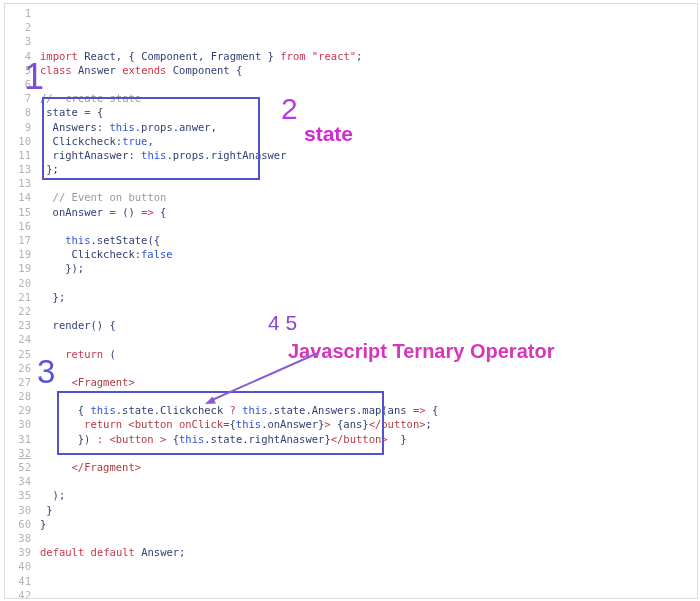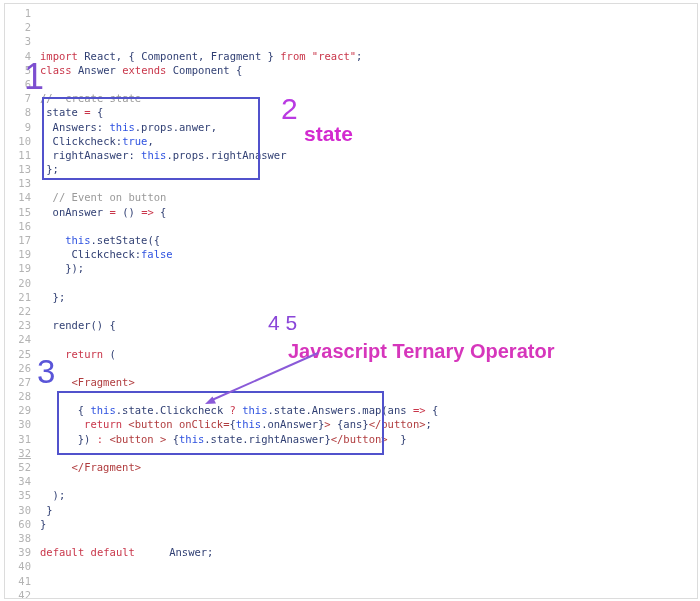--- a/index.html
+++ b/index.html
@@ -50,21 +50,21 @@
       <div class="row"><span class="ln" style="color: rgb(179, 179, 179);">29</span><span class="codeline" style="padding-left: 46.8px;"><span style="color: rgb(48, 63, 115);">{ </span><span style="color: rgb(46, 82, 224);">this</span><span style="color: rgb(48, 63, 115);">.state.Clickcheck </span><span style="color: rgb(201, 54, 74);">?</span><span style="color: rgb(48, 63, 115);"> </span><span style="color: rgb(46, 82, 224);">this</span><span style="color: rgb(48, 63, 115);">.state.Answers.map(ans </span><span style="color: rgb(201, 54, 74);">=&gt;</span><span style="color: rgb(48, 63, 115);"> {</span></span></div>
       <div class="row"><span class="ln" style="color: rgb(179, 179, 179);">30</span><span class="codeline" style="padding-left: 53.1px;"><span style="color: rgb(201, 54, 74);">return</span><span style="color: rgb(48, 63, 115);"> </span><span style="color: rgb(176, 60, 62);">&lt;button onClick=</span><span style="color: rgb(48, 63, 115);">{</span><span style="color: rgb(46, 82, 224);">this</span><span style="color: rgb(48, 63, 115);">.onAnswer}</span><span style="color: rgb(176, 60, 62);">&gt;</span><span style="color: rgb(48, 63, 115);"> {ans}</span><span style="color: rgb(176, 60, 62);">&lt;/button&gt;</span><span style="color: rgb(48, 63, 115);">;</span></span></div>
       <div class="row"><span class="ln" style="color: rgb(179, 179, 179);">31</span><span class="codeline" style="padding-left: 46.8px;"><span style="color: rgb(48, 63, 115);">}) </span><span style="color: rgb(201, 54, 74);">:</span><span style="color: rgb(48, 63, 115);"> </span><span style="color: rgb(176, 60, 62);">&lt;button &gt;</span><span style="color: rgb(48, 63, 115);"> {</span><span style="color: rgb(46, 82, 224);">this</span><span style="color: rgb(48, 63, 115);">.state.rightAnaswer}</span><span style="color: rgb(176, 60, 62);">&lt;/button&gt;</span><span style="color: rgb(48, 63, 115);">  }</span></span></div>
       <div class="row"><span class="ln" style="color: rgb(179, 179, 179); text-decoration: underline;">32</span><span class="codeline"></span></div>
       <div class="row"><span class="ln" style="color: rgb(179, 179, 179);">52</span><span class="codeline" style="padding-left: 40.5px;"><span style="color: rgb(176, 60, 62);">&lt;/Fragment&gt;</span></span></div>
       <div class="row"><span class="ln" style="color: rgb(179, 179, 179);">34</span><span class="codeline"></span></div>
       <div class="row"><span class="ln" style="color: rgb(179, 179, 179);">35</span><span class="codeline" style="padding-left: 21.6px;"><span style="color: rgb(48, 63, 115);">);</span></span></div>
       <div class="row"><span class="ln" style="color: rgb(179, 179, 179);">30</span><span class="codeline" style="padding-left: 15.3px;"><span style="color: rgb(48, 63, 115);">}</span></span></div>
       <div class="row"><span class="ln" style="color: rgb(179, 179, 179);">60</span><span class="codeline" style="padding-left: 9px;"><span style="color: rgb(48, 63, 115);">}</span></span></div>
       <div class="row"><span class="ln" style="color: rgb(179, 179, 179);">38</span><span class="codeline"></span></div>
-      <div class="row"><span class="ln" style="color: rgb(179, 179, 179);">39</span><span class="codeline" style="padding-left: 9px;"><span style="color: rgb(201, 54, 74);">default</span><span style="color: rgb(48, 63, 115);"> </span><span style="color: rgb(201, 54, 74);">default</span><span style="color: rgb(48, 63, 115); margin-left: 28px;"> Answer;</span></span></div>
+      <div class="row"><span class="ln" style="color: rgb(179, 179, 179);">39</span><span class="codeline" style="padding-left: 9px;"><span style="color: rgb(201, 54, 74);">default</span><span style="color: rgb(48, 63, 115);"> </span><span style="color: rgb(201, 54, 74);">default</span><span style="color: rgb(48, 63, 115);"> Answer;</span></span></div>
       <div class="row"><span class="ln" style="color: rgb(179, 179, 179);">40</span><span class="codeline"></span></div>
       <div class="row"><span class="ln" style="color: rgb(179, 179, 179);">41</span><span class="codeline"></span></div>
       <div class="row"><span class="ln" style="color: rgb(179, 179, 179);">42</span><span class="codeline"></span></div>
     </div>
 </div>
 
 <div class="overlay">
 
   <div class="hl-box" style="left: 42px; top: 97px; width: 214px; height: 79px; border-color: rgb(81, 82, 204);"></div>
   <div class="hl-box" style="left: 57px; top: 391px; width: 323px; height: 60px; border-color: rgb(81, 82, 204);"></div>

